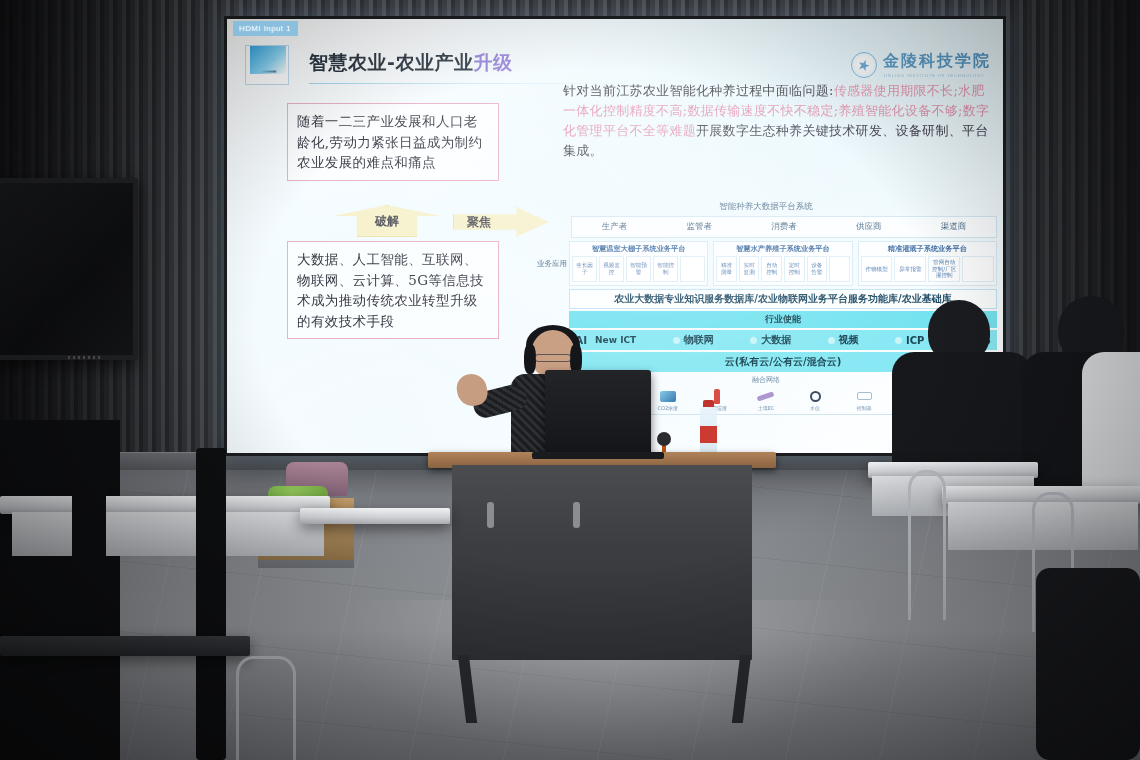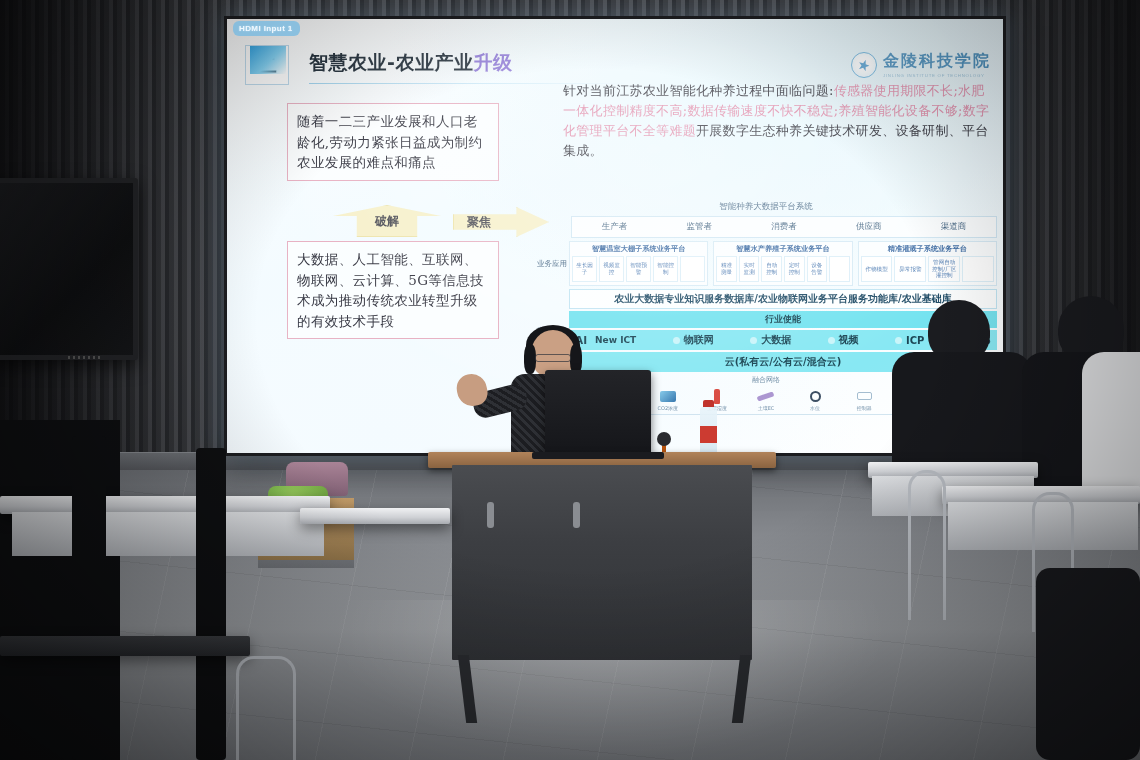--- a/index.html
+++ b/index.html
@@ -85,22 +85,22 @@
   .projector-glow {
     position: absolute; inset: 0; pointer-events: none;
     background: radial-gradient(ellipse at 55% 30%, rgba(255,255,255,.35), rgba(210,235,250,.05) 60%, rgba(120,160,190,.18) 100%);
     mix-blend-mode: screen;
   }
 
   
   .hdmi-badge {
     position: absolute; left: 6px; top: 2px; z-index: 40;
     background: rgba(118,186,226,.78); color: #eef8ff;
-    font-size: 8px; letter-spacing: .4px; font-weight: bold;
-    padding: 3px 7px 3px 6px; border-radius: 6px;
+    font-size: 8px; letter-spacing: .4px; font-weight: normal;
+    padding: 3px 7px 3px 6px; border-radius: 0;
     text-shadow: 0 0 2px rgba(255,255,255,.5);
   }
 
   
   .slide-head { position: absolute; left: 0; top: 14px; width: 100%; height: 58px; }
   .sec-badge {
     position: absolute; left: 18px; top: 12px; width: 44px; height: 40px;
     border: 1px solid #bcd9ec; background: #fff;
     display: flex; align-items: center; justify-content: center;
     font-size: 20px; color: #2b3a48; font-weight: bold;

